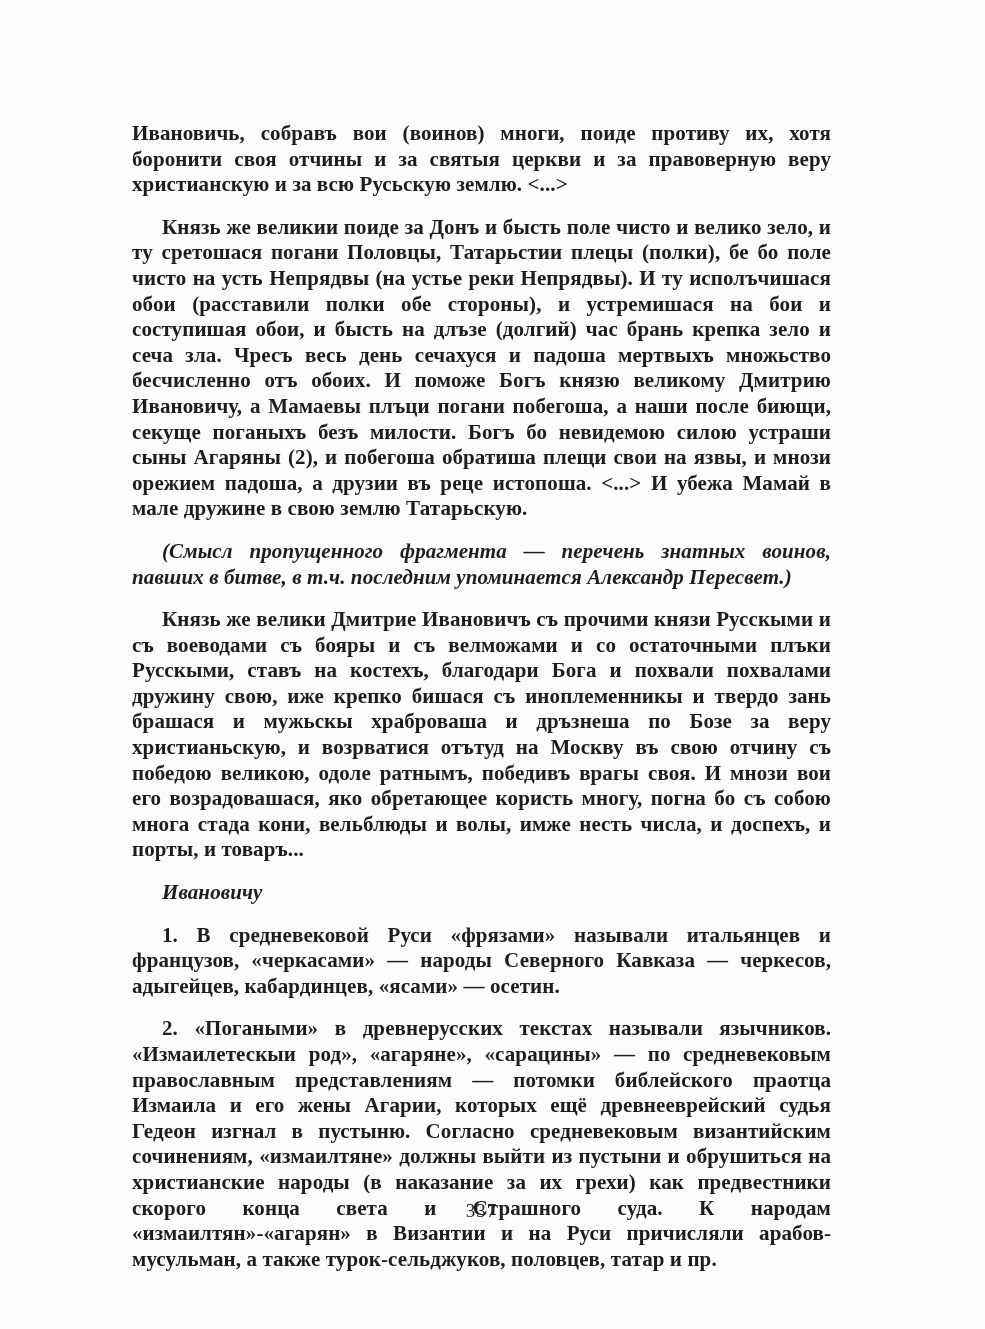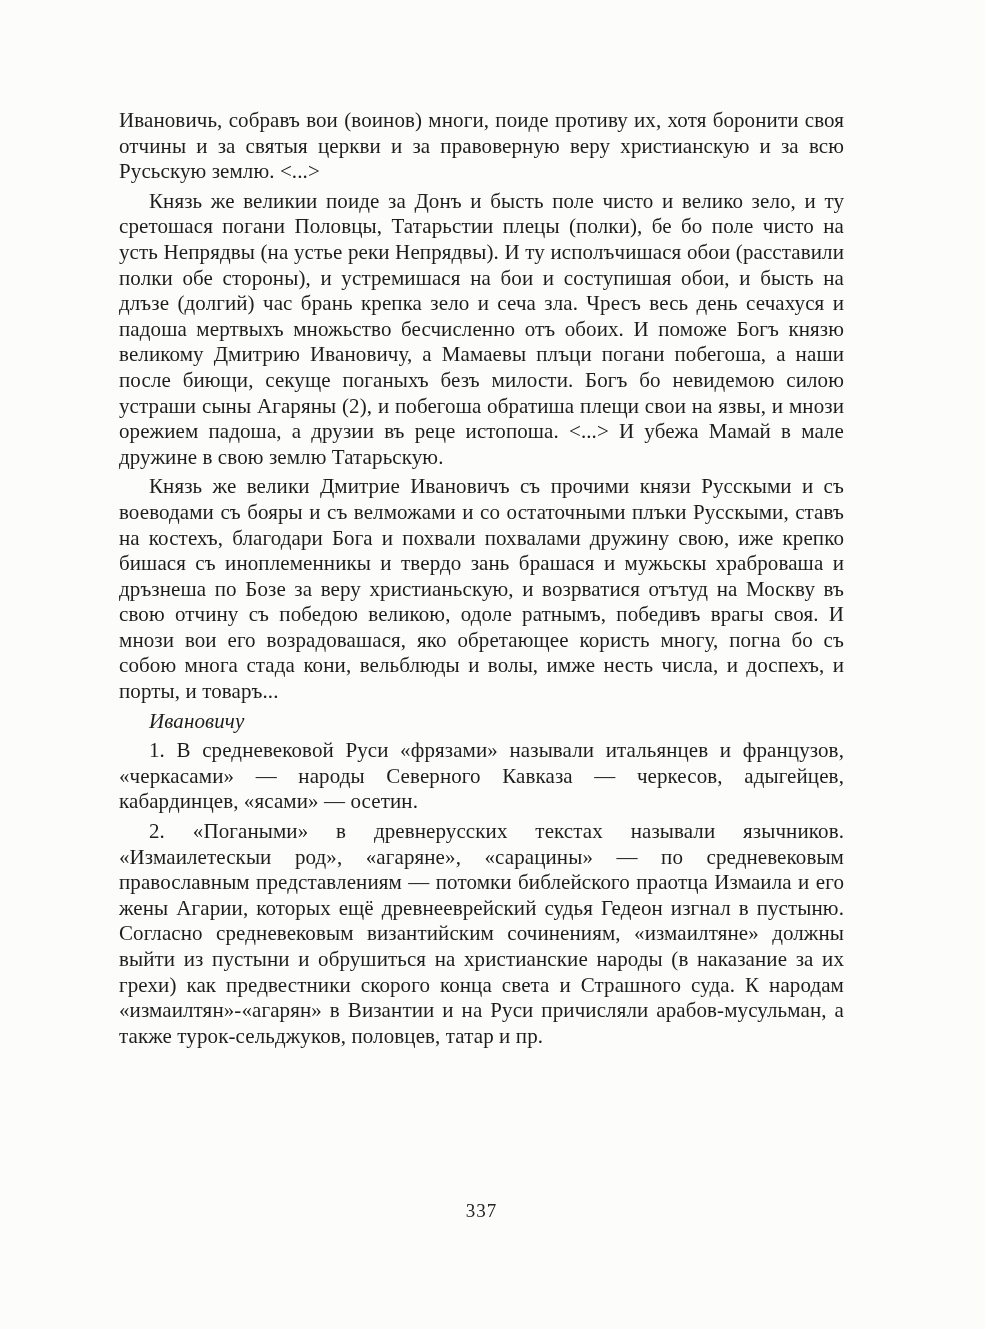--- a/index.html
+++ b/index.html
@@ -22,22 +22,23 @@
     position: absolute;
     left: 115px;
     top: 104px;
     width: 733px;
     font-size: 21px;
     line-height: 25.6px;
     text-align: justify;
     letter-spacing: 0.1px;
   }
   .text-block p {
-    margin: 4px;
+    margin: 17px;
     padding: 0;
+    font-weight: bold;
   }
   .indent {
     text-indent: 30px;
   }
   .italic {
     font-style: italic;
   }
   .page-number {
     position: absolute;
     left: 115px;
@@ -49,19 +50,20 @@
     color: #232323;
   }
 </style>
 </head>
 <body>
 
 <div class="book-page">
   <div class="text-block">
     <p>Ивановичь, собравъ вои (воинов) многи, поиде противу их, хотя боронити своя отчины и за святыя церкви и за правоверную веру христианскую и за всю Русьскую землю. &lt;...&gt;</p>
     <p class="indent">Князь же великии поиде за Донъ и бысть поле чисто и велико зело, и ту сретошася погани Половцы, Татарьстии плецы (полки), бе бо поле чисто на усть Непрядвы (на устье реки Непрядвы). И ту исполъчишася обои (расставили полки обе стороны), и устремишася на бои и соступишая обои, и бысть на длъзе (долгий) час брань крепка зело и сеча зла. Чресъ весь день сечахуся и падоша мертвыхъ множьство бесчисленно отъ обоих. И поможе Богъ князю великому Дмитрию Ивановичу, а Мамаевы плъци погани побегоша, а наши после биющи, секуще поганыхъ безъ милости. Богъ бо невидемою силою устраши сыны Агаряны (2), и побегоша обратиша плещи свои на язвы, и мнози орежием падоша, а друзии въ реце истопоша. &lt;...&gt; И убежа Мамай в мале дружине в свою землю Татарьскую.</p>
+    <p class="indent italic">(Смысл пропущенного фрагмента — перечень знатных воинов, павших в битве, в т.ч. последним упоминается Александр Пересвет.)</p>
     <p class="indent">Князь же велики Дмитрие Ивановичъ съ прочими князи Русскыми и съ воеводами съ бояры и съ велможами и со остаточными плъки Русскыми, ставъ на костехъ, благодари Бога и похвали похвалами дружину свою, иже крепко бишася съ иноплеменникы и твердо зань брашася и мужьскы храброваша и дръзнеша по Бозе за веру христианьскую, и возрватися отътуд на Москву въ свою отчину съ победою великою, одоле ратнымъ, победивъ врагы своя. И мнози вои его возрадовашася, яко обретающее користь многу, погна бо съ собою многа стада кони, вельблюды и волы, имже несть числа, и доспехъ, и порты, и товаръ...</p>
     <p class="indent italic">Ивановичу</p>
     <p class="indent">1. В средневековой Руси «фрязами» называли итальянцев и французов, «черкасами» — народы Северного Кавказа — черкесов, адыгейцев, кабардинцев, «ясами» — осетин.</p>
     <p class="indent">2. «Погаными» в древнерусских текстах называли язычников. «Измаилетескыи род», «агаряне», «сарацины» — по средневековым православным представлениям — потомки библейского праотца Измаила и его жены Агарии, которых ещё древнееврейский судья Гедеон изгнал в пустыню. Согласно средневековым византийским сочинениям, «измаилтяне» должны выйти из пустыни и обрушиться на христианские народы (в наказание за их грехи) как предвестники скорого конца света и Страшного суда. К народам «измаилтян»-«агарян» в Византии и на Руси причисляли арабов-мусульман, а также турок-сельджуков, половцев, татар и пр.</p>
   </div>
   <div class="page-number">337</div>
 </div>
 
 </body></html>

